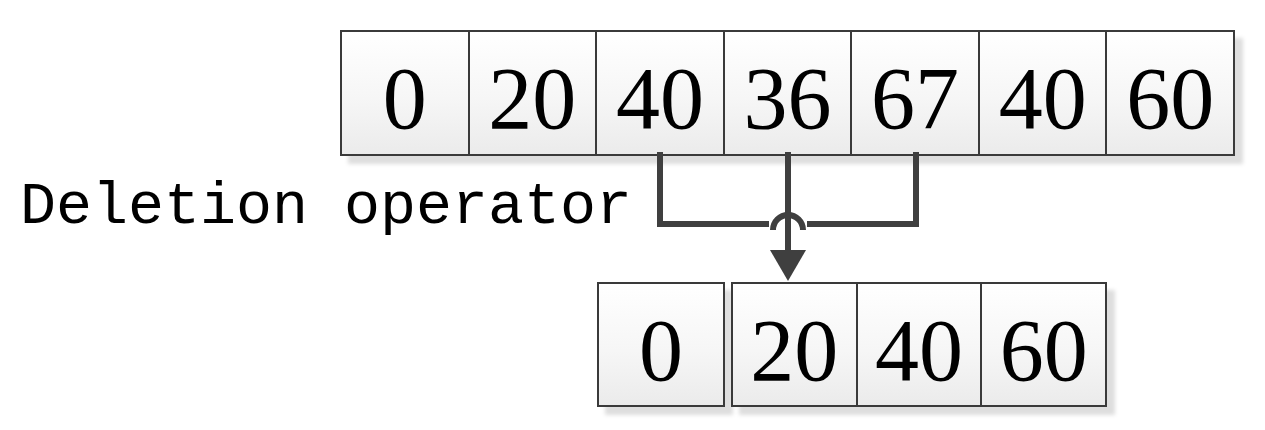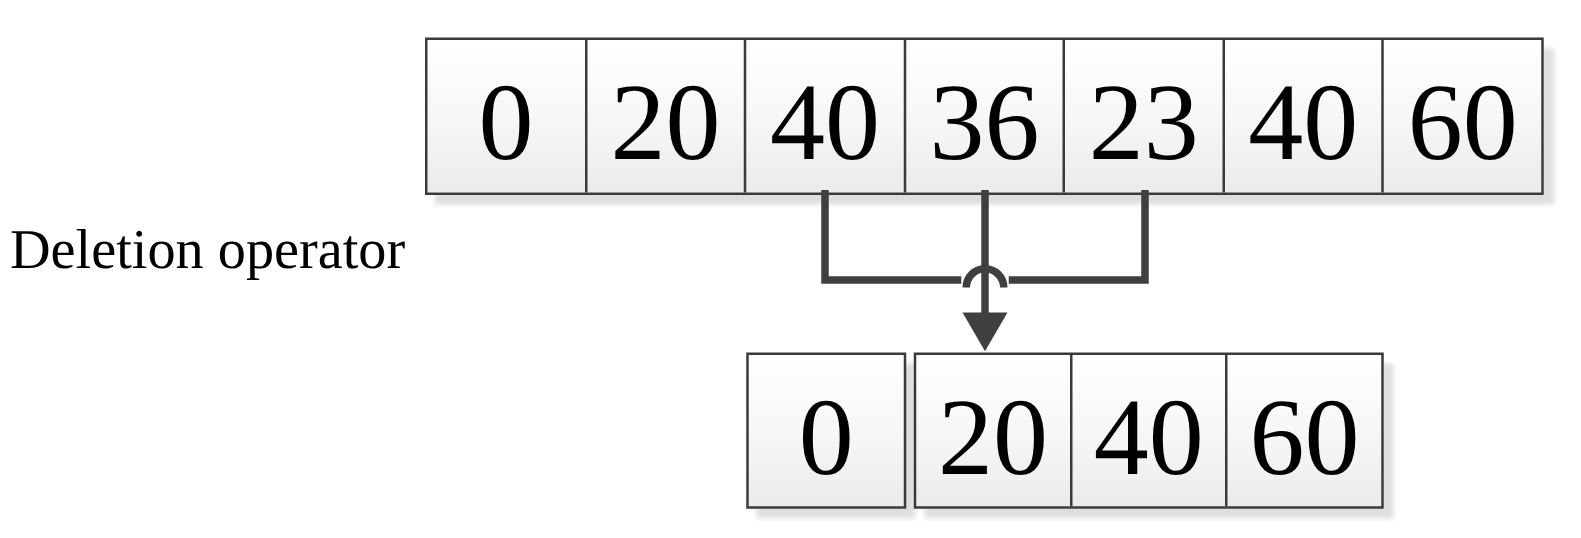--- a/index.html
+++ b/index.html
@@ -10,26 +10,27 @@
   }
   .stage {
     position: relative;
     width: 1265px;
     height: 430px;
     background: #ffffff;
     overflow: hidden;
   }
   .diagram-label {
     position: absolute;
-    left: 8px;
+    left: 20px;
     top: 177px;
-    font-size: 45px;
+    font-size: 60px;
     line-height: 1;
     color: var(--text-color, #000);
     white-space: nowrap;
+    font-family: Liberation Mono, monospace;
   }
   .array {
     position: absolute;
     display: flex;
     box-sizing: border-box;
     border: 2px solid var(--border-color, #3a3a3a);
     box-shadow: 8px 8px 4px var(--shadow-color, #dedede);
     background: linear-gradient(180deg, var(--cell-top, #ffffff) 0%, var(--cell-mid, #f6f6f6) 55%, var(--cell-bottom, #ececec) 100%);
   }
   .array .cell {
@@ -69,21 +70,21 @@
 
 <div class="stage">
 
   <div class="diagram-label">Deletion operator</div>
 
   <div class="array top-array">
       <div class="cell">0</div>
       <div class="cell">20</div>
       <div class="cell">40</div>
       <div class="cell">36</div>
-      <div class="cell">23</div>
+      <div class="cell">67</div>
       <div class="cell">40</div>
       <div class="cell">60</div>
     </div>
 
   <svg class="connector-svg" viewBox="0 0 1265 430">
     <path d="M 660 152 V 224 H 769"></path>
     <path d="M 916 152 V 224 H 807"></path>
     <path d="M 788 152 V 258"></path>
     <path d="M 773 230 A 15 15 0 1 1 803 230"></path>
     <polygon points="770,250 806,250 788,281"></polygon>

